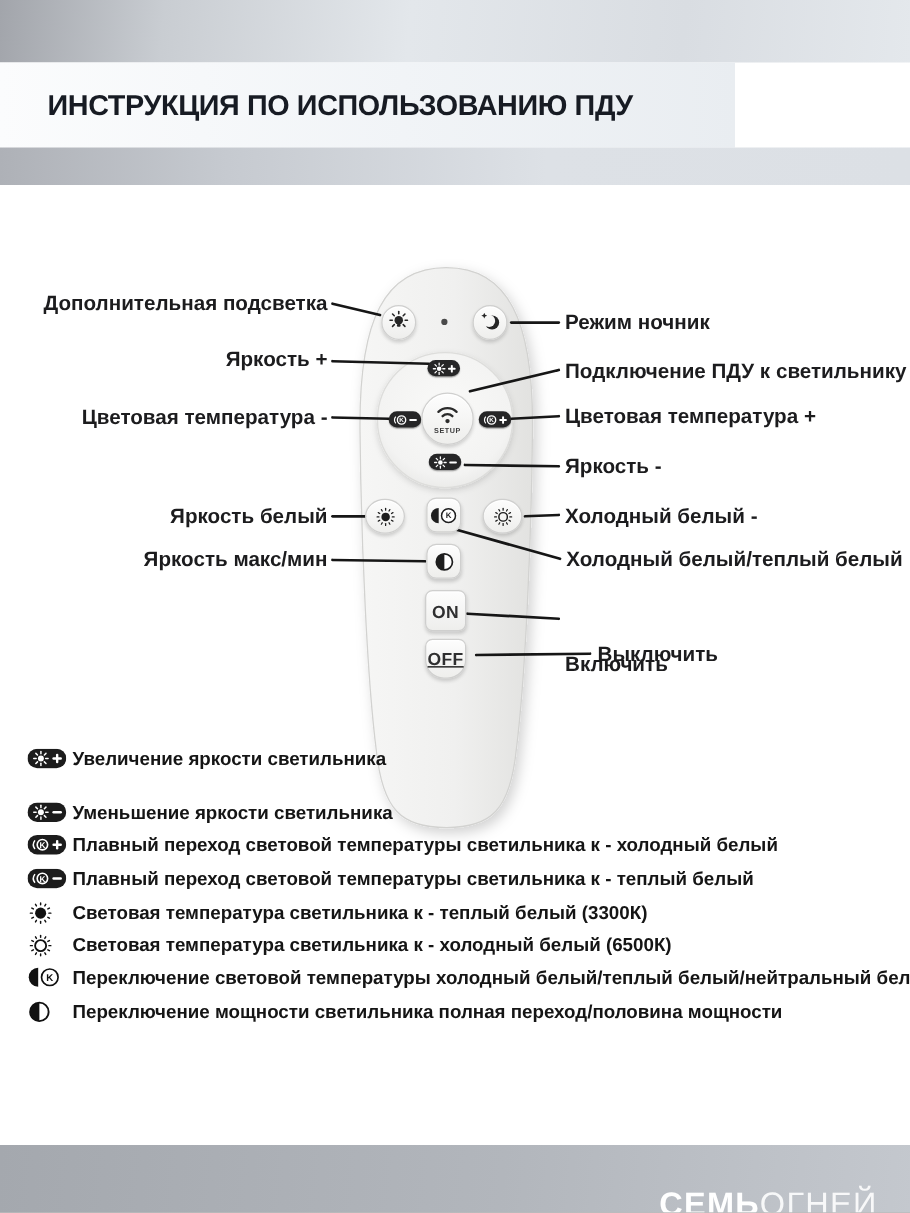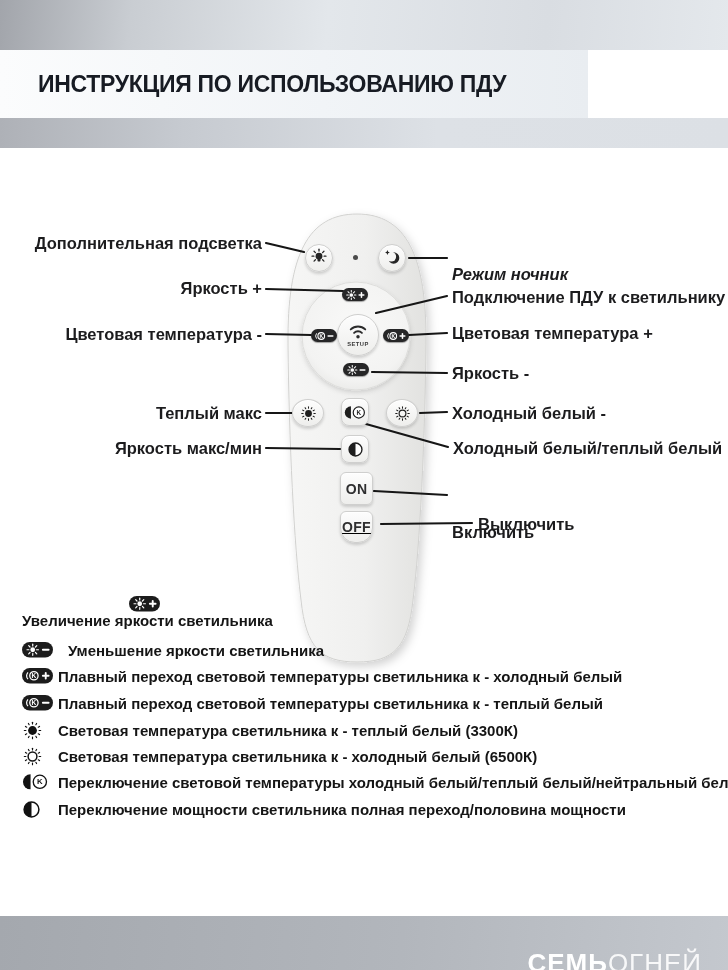--- a/index.html
+++ b/index.html
@@ -246,33 +246,33 @@
   <div class="btn" style="left:340px;top:472px;width:33px;height:33px;border-radius:6px;">
     <span class="onoff">ON</span>
   </div>
   <div class="btn" style="left:340px;top:511px;width:33px;height:32px;border-radius:6px 6px 15px 15px;text-decoration:underline;">
     <span class="onoff">OFF</span>
   </div>
 
   <div class="lbl left" style="top:233px;">Дополнительная подсветка</div>
   <div class="lbl left" style="top:278px;">Яркость +</div>
   <div class="lbl left" style="top:324px;">Цветовая температура -</div>
-  <div class="lbl left" style="top:403px;">Теплый макс</div>
+  <div class="lbl left" style="top:403px;">Яркость белый</div>
   <div class="lbl left" style="top:438px;">Яркость макс/мин</div>
 
-  <div class="lbl" style="left:452px;top:264px;font-style:italic;">Режим ночник</div>
+  <div class="lbl" style="left:452px;top:248px;">Режим ночник</div>
   <div class="lbl" style="left:452px;top:287px;">Подключение ПДУ к светильнику</div>
   <div class="lbl" style="left:452px;top:323px;">Цветовая температура +</div>
   <div class="lbl" style="left:452px;top:363px;">Яркость -</div>
   <div class="lbl" style="left:452px;top:403px;">Холодный белый -</div>
   <div class="lbl" style="left:453px;top:438px;">Холодный белый/теплый белый</div>
   <div class="lbl" style="left:452px;top:486px;margin-top:36px;">Включить</div>
   <div class="lbl" style="left:478px;top:514px;">Выключить</div>
 
-  <div class="legend-row" style="top:596px;flex-direction:column;">
+  <div class="legend-row" style="top:596px;">
     <span class="ic">
       <svg width="31" height="15.5" viewBox="0 0 26 13">
           <rect x="0" y="0" width="26" height="13" rx="6.5" fill="#1c1c1c"></rect>
         <circle cx="9" cy="6.5" r="2" fill="#fff"></circle>
         <g stroke="#fff" stroke-width="1" stroke-linecap="round">
           <line x1="12.2" y1="6.5" x2="13.8" y2="6.5"></line>
             <line x1="11.3" y1="8.8" x2="12.4" y2="9.9"></line>
           <line x1="9" y1="9.7" x2="9" y2="11.2"></line>
             <line x1="6.7" y1="8.8" x2="5.6" y2="9.9"></line>
           <line x1="5.8" y1="6.5" x2="4.2" y2="6.5"></line>
@@ -282,21 +282,21 @@
         </g>
         <g stroke="#fff" stroke-width="1.6" stroke-linecap="round">
           <line x1="17.5" y1="6.5" x2="22.3" y2="6.5"></line>
             <line x1="19.9" y1="4.1" x2="19.9" y2="8.9"></line>
         </g>
         </svg>
     </span>
     <span class="tx">Увеличение яркости светильника</span>
   </div>
 
-  <div class="legend-row" style="top:639px;gap:10px;">
+  <div class="legend-row" style="top:639px;">
     <span class="ic">
       <svg width="31" height="15.5" viewBox="0 0 26 13">
           <rect x="0" y="0" width="26" height="13" rx="6.5" fill="#1c1c1c"></rect>
         <circle cx="9" cy="6.5" r="2" fill="#fff"></circle>
         <g stroke="#fff" stroke-width="1" stroke-linecap="round">
           <line x1="12.2" y1="6.5" x2="13.8" y2="6.5"></line>
             <line x1="11.3" y1="8.8" x2="12.4" y2="9.9"></line>
           <line x1="9" y1="9.7" x2="9" y2="11.2"></line>
             <line x1="6.7" y1="8.8" x2="5.6" y2="9.9"></line>
           <line x1="5.8" y1="6.5" x2="4.2" y2="6.5"></line>

